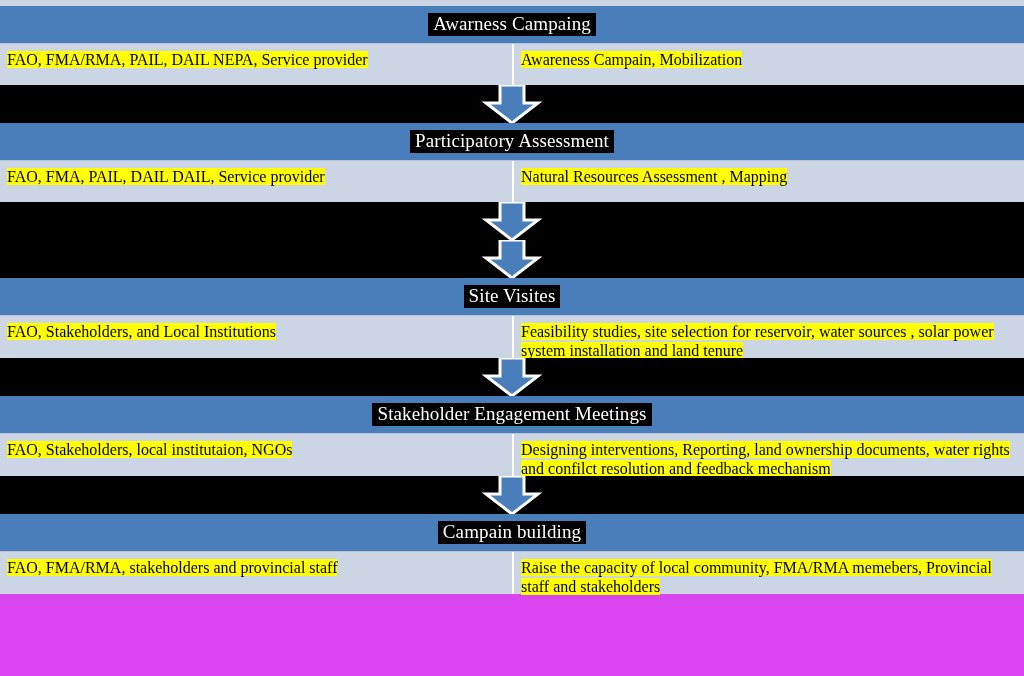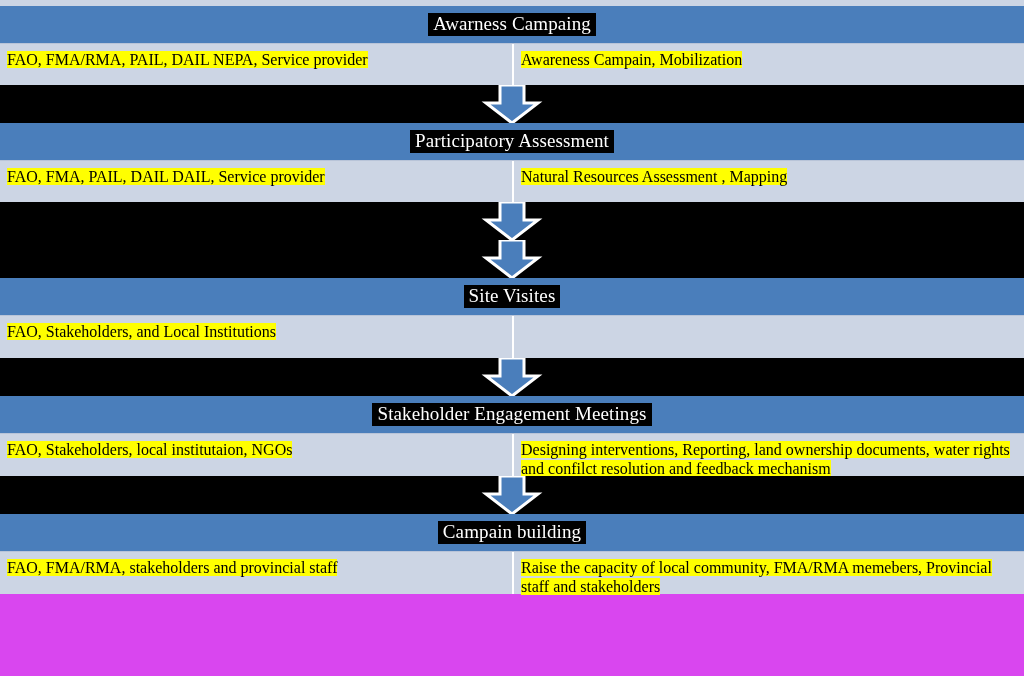--- a/index.html
+++ b/index.html
@@ -177,20 +177,23 @@
   </div>
 
   <div class="stage" style="height:80px;">
     <div class="stage-header">
       <span class="stage-title">Site Visites</span>
     </div>
     <div class="stage-body" style="height:42px;">
       <div class="cell cell-left">
         <span class="hl">FAO, Stakeholders, and Local Institutions</span>
       </div>
+      <div class="cell cell-right">
+        <span class="hl">Feasibility studies, site selection for reservoir, water sources , solar power system installation and land tenure</span>
+      </div>
     </div>
   </div>
 
   <div class="gap" style="height:38px;">
     <div class="arrow-wrap">
       <svg class="arrow-svg" width="64" height="38" viewBox="0 0 64 38" preserveAspectRatio="none" aria-hidden="true">
         <polygon points="20,0 44,0 44,18 58,18 32,38 6,18 20,18" fill="#4a7ebb" stroke="#ffffff" stroke-width="3"></polygon>
       </svg>
     </div>
   </div>

